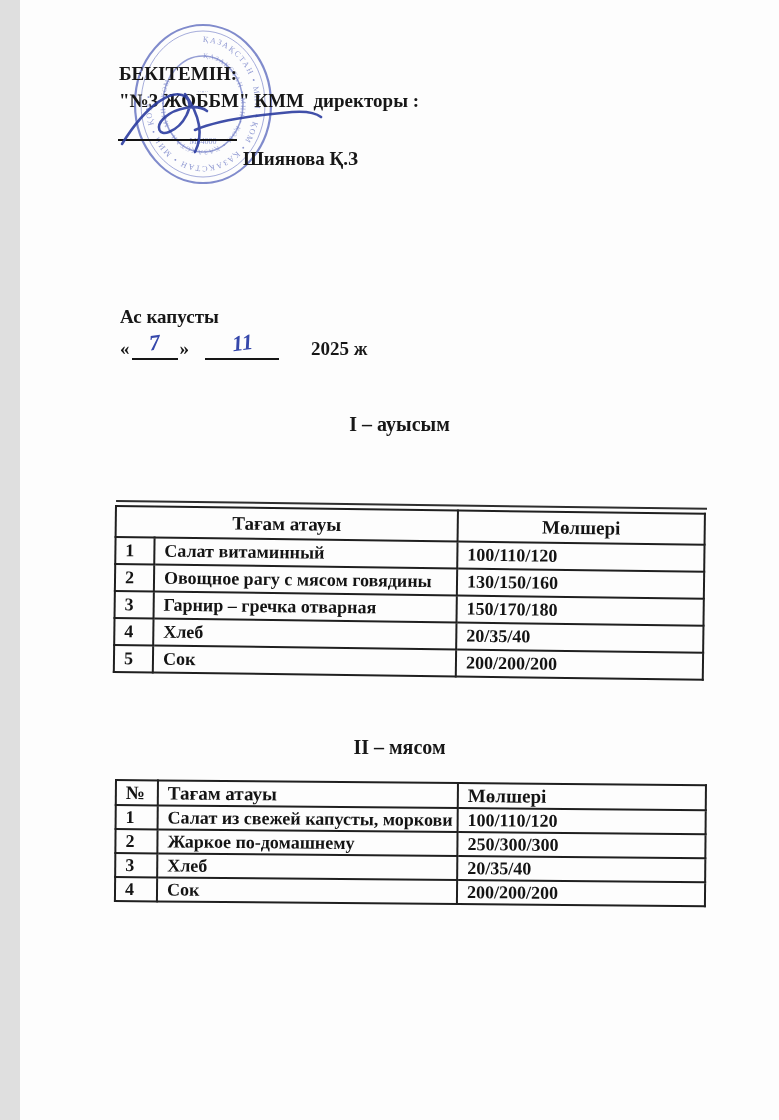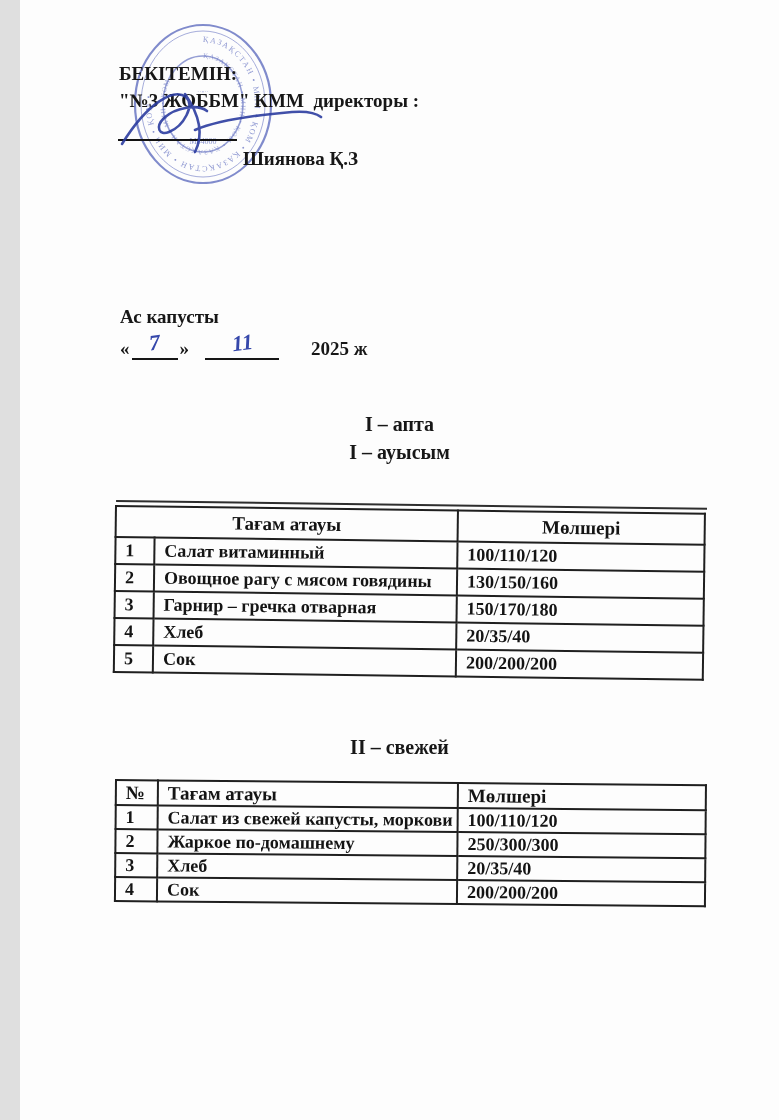--- a/index.html
+++ b/index.html
@@ -90,21 +90,20 @@
   <div class="menu-title">Ас капусты</div>
   <div class="date-line">
     <span>«</span>
     <span class="blank b1"><span class="hand">7</span></span>
     <span>»</span>
     <span class="blank b2"><span class="hand">11</span></span>
     <span class="year">2025 ж</span>
   </div>
 
   <div class="heads1">
-    <div>I – апта</div>
     <div>I – ауысым</div>
   </div>
 
   <div class="t1wrap">
     <table class="t1">
       <colgroup>
           <col class="cno">
           <col class="cname">
           <col class="cport">
         </colgroup>
@@ -135,21 +134,21 @@
       </tr>
       <tr>
         <td>5</td>
         <td>Сок</td>
         <td>200/200/200</td>
       </tr>
     </tbody>
       </table>
   </div>
 
-  <div class="heads2">II – свежей</div>
+  <div class="heads2">II – мясом</div>
 
   <div class="t2wrap">
     <table class="t2">
       <colgroup>
           <col class="c2no">
           <col class="c2name">
           <col class="c2port">
         </colgroup>
       <tbody>
           <tr>

